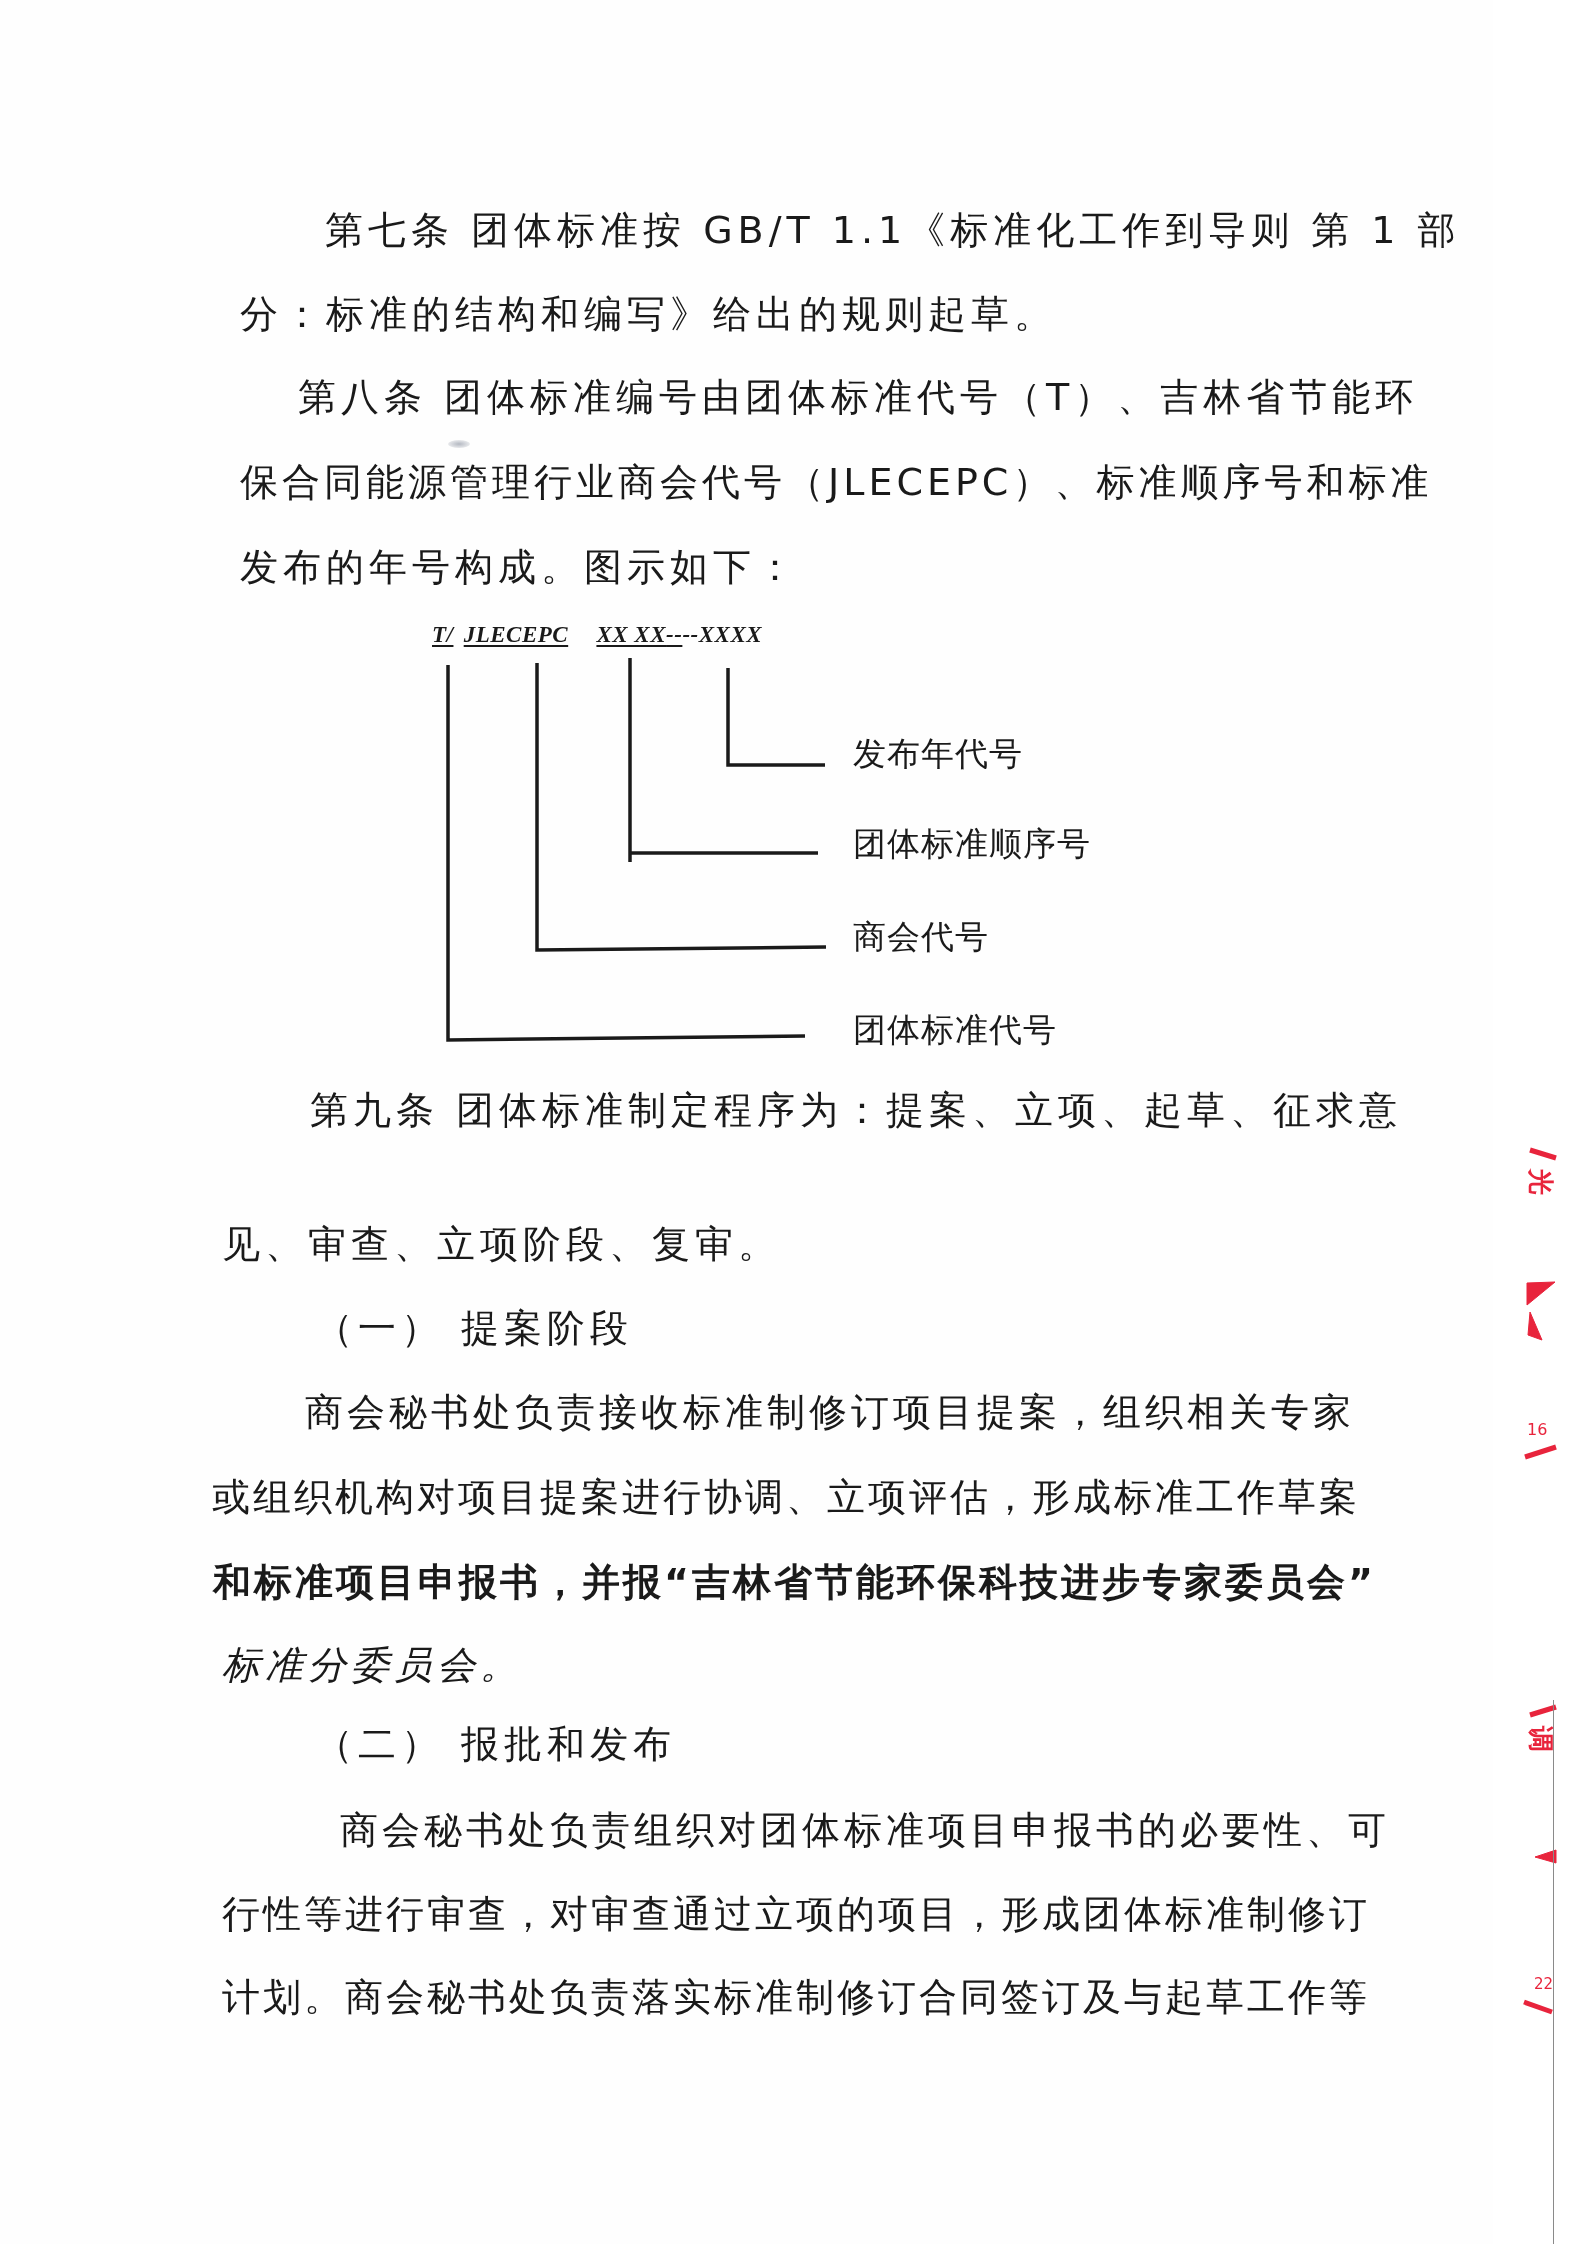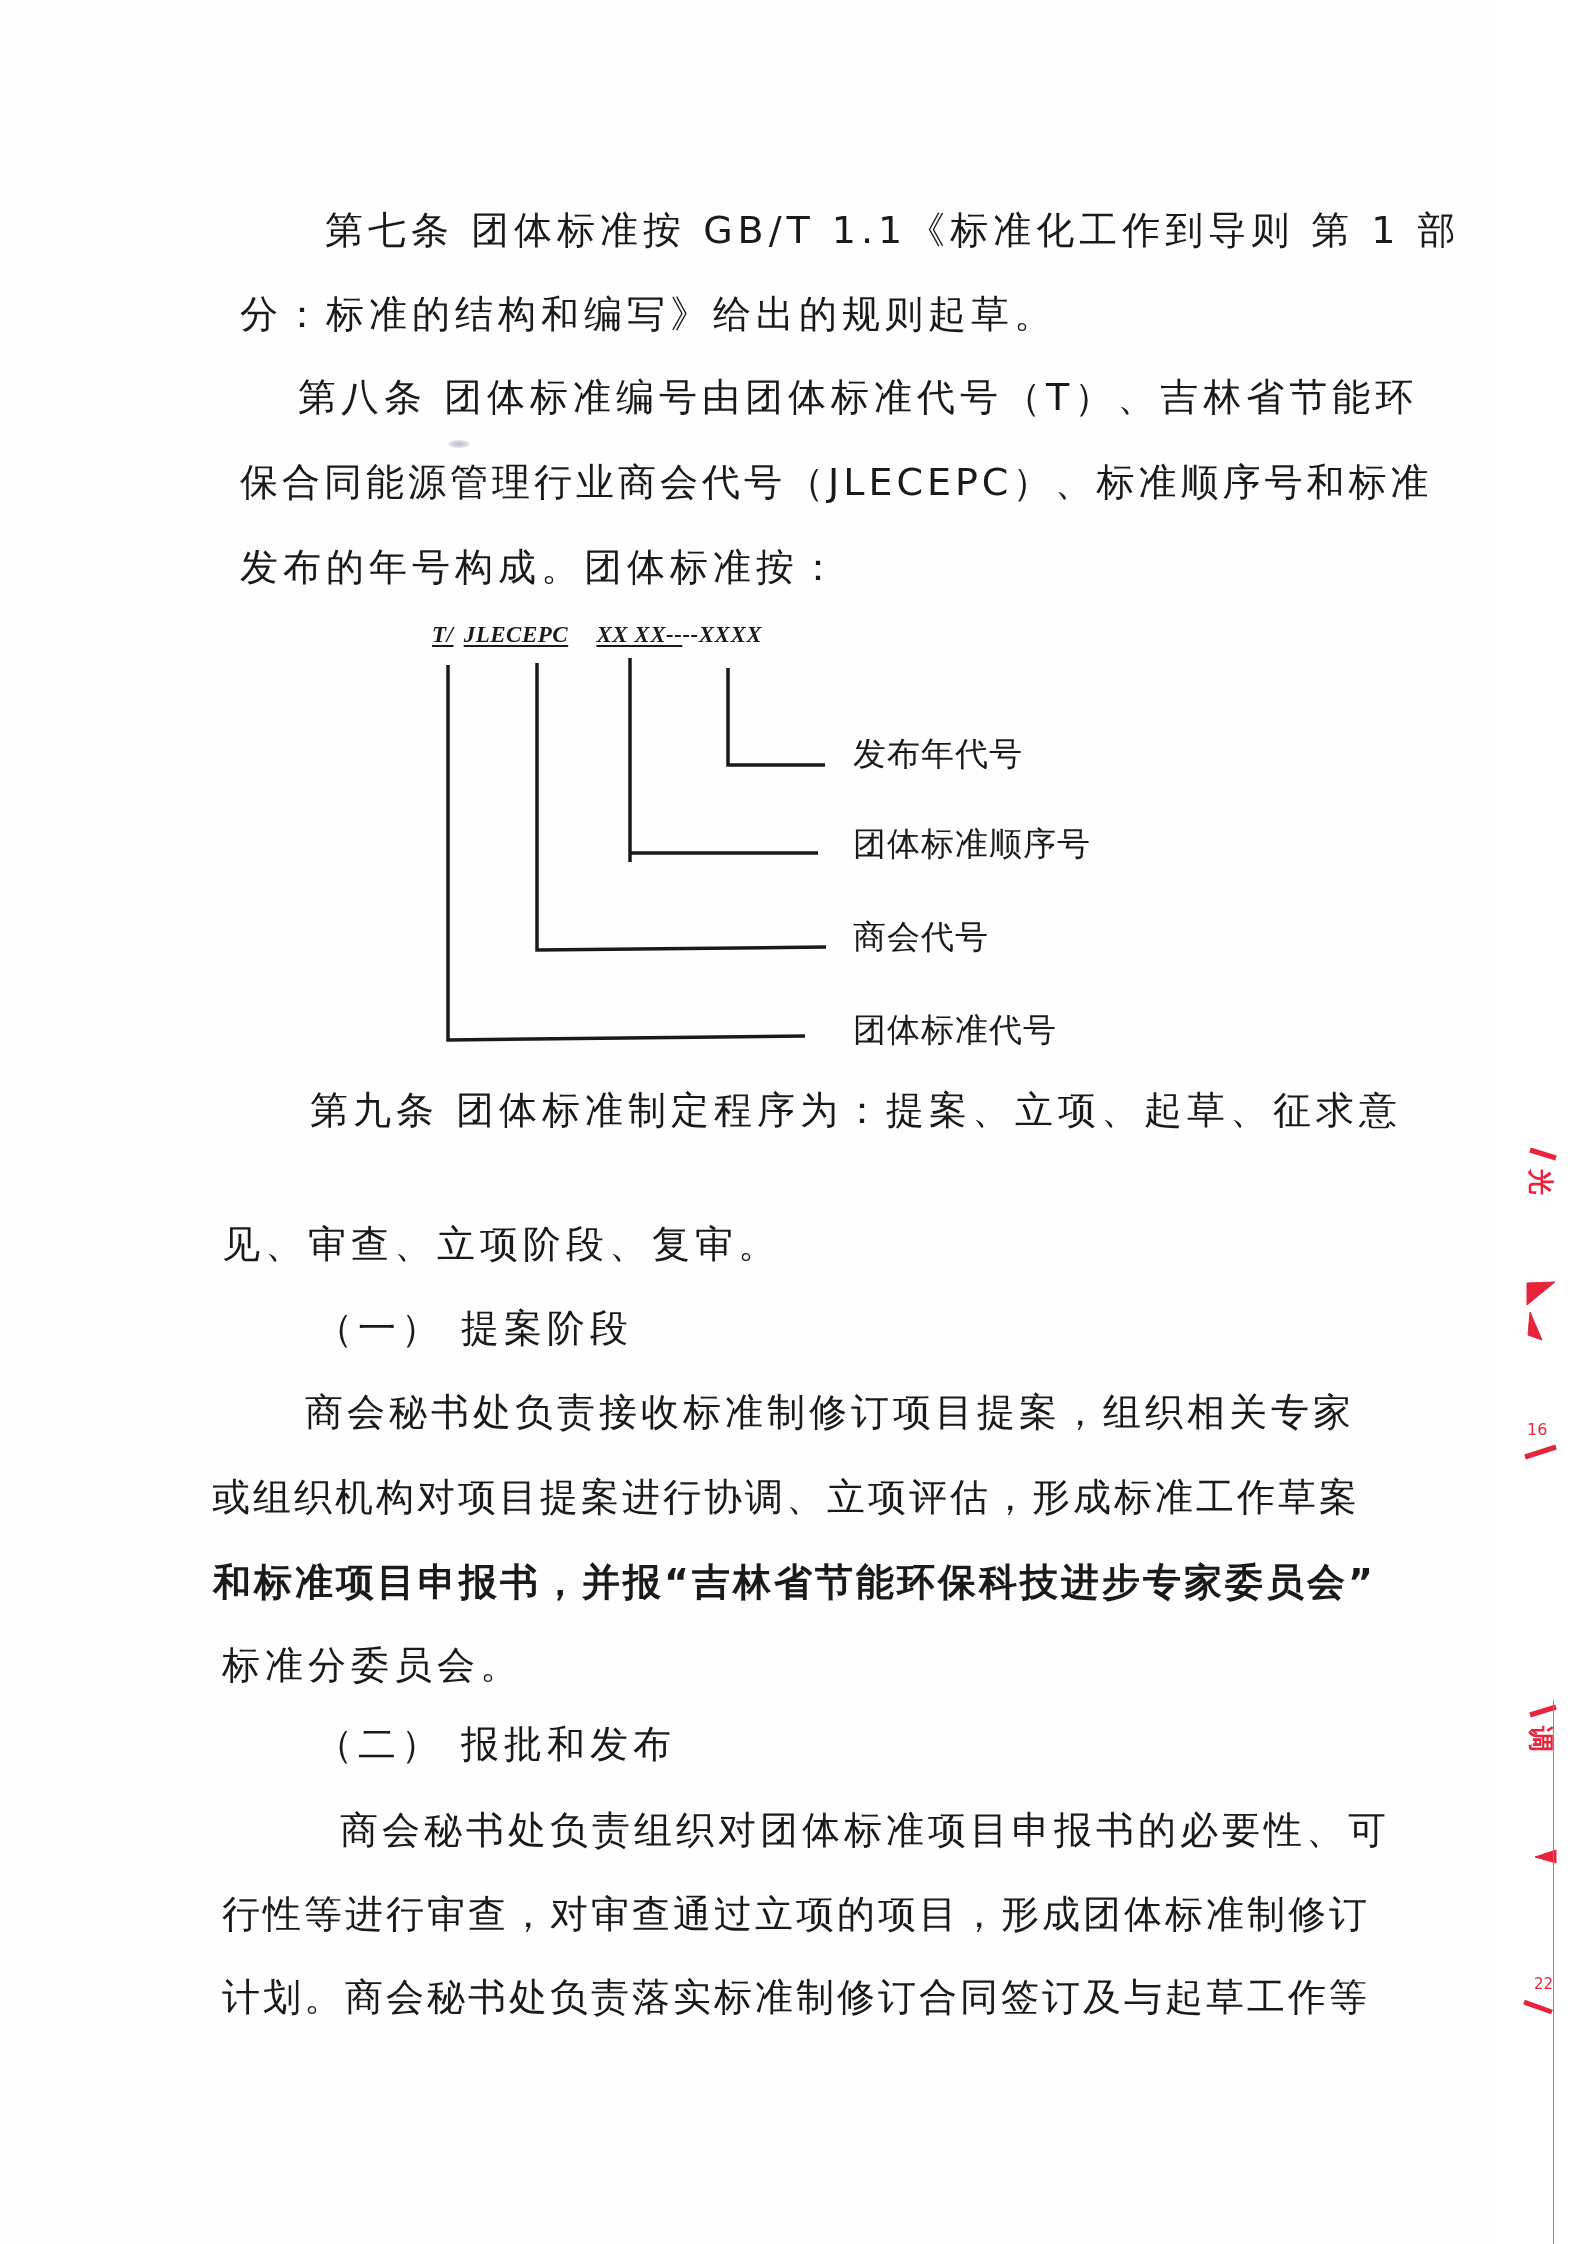--- a/index.html
+++ b/index.html
@@ -22,21 +22,21 @@
 <body>
 
 <div class="page">
 
   <div class="line" style="left:325px; top:208px; letter-spacing:5px;">第七条 团体标准按 GB/T 1.1《标准化工作到导则 第 1 部</div>
   <div class="line" style="left:240px; top:292px; letter-spacing:5px;">分：标准的结构和编写》给出的规则起草。</div>
 
   <div class="line" style="left:298px; top:375px; letter-spacing:5px;">第八条 团体标准编号由团体标准代号（T）、吉林省节能环</div>
   <div class="smudge"></div>
   <div class="line" style="left:240px; top:460px; letter-spacing:4px;">保合同能源管理行业商会代号（JLECEPC）、标准顺序号和标准</div>
-  <div class="line" style="left:240px; top:545px; letter-spacing:5px;">发布的年号构成。团体标准按：</div>
+  <div class="line" style="left:240px; top:545px; letter-spacing:5px;">发布的年号构成。图示如下：</div>
 
   <div class="code-head">
     <span class="u">T/</span>
     <span class="u" style="margin-left:4px;">JLECEPC</span>
     <span class="u" style="margin-left:22px;">XX XX</span><span class="u">--</span><span>--</span><span>XXXX</span>
   </div>
 
   <svg class="diagram-svg" width="1587" height="1100">
     <g stroke="#1a1a1a" stroke-width="3.5" fill="none">
 
@@ -56,21 +56,21 @@
   <div class="diag-label" style="left:853px; top:915px;">商会代号</div>
   <div class="diag-label" style="left:853px; top:1008px;">团体标准代号</div>
 
   <div class="line" style="left:310px; top:1088px; letter-spacing:5px;">第九条 团体标准制定程序为：提案、立项、起草、征求意</div>
   <div class="line" style="left:222px; top:1222px; letter-spacing:5px;">见、审查、立项阶段、复审。</div>
 
   <div class="line" style="left:315px; top:1306px; letter-spacing:5px;">（一） 提案阶段</div>
   <div class="line" style="left:305px; top:1390px; letter-spacing:4px;">商会秘书处负责接收标准制修订项目提案，组织相关专家</div>
   <div class="line" style="left:212px; top:1475px; letter-spacing:3px;">或组织机构对项目提案进行协调、立项评估，形成标准工作草案</div>
   <div class="line" style="left:213px; top:1560px; letter-spacing:3px;font-weight:bold;">和标准项目申报书，并报“吉林省节能环保科技进步专家委员会”</div>
-  <div class="line" style="left:222px; top:1643px; letter-spacing:5px;">标准分委员会。</div>
+  <div class="line" style="left:222px; top:1643px; letter-spacing:5px;font-style:italic;">标准分委员会。</div>
 
   <div class="line" style="left:315px; top:1722px; letter-spacing:5px;">（二） 报批和发布</div>
   <div class="line" style="left:340px; top:1808px; letter-spacing:4px;">商会秘书处负责组织对团体标准项目申报书的必要性、可</div>
   <div class="line" style="left:222px; top:1892px; letter-spacing:3px;">行性等进行审查，对审查通过立项的项目，形成团体标准制修订</div>
   <div class="line" style="left:222px; top:1975px; letter-spacing:3px;">计划。商会秘书处负责落实标准制修订合同签订及与起草工作等</div>
 
   <svg class="diagram-svg" width="1587" height="2244">
     <g fill="#e8243c" stroke="#e8243c">
       <line x1="1530" y1="1150" x2="1556" y2="1158" stroke-width="5"></line>
       <polygon points="1527,1283 1555,1282 1527,1305"></polygon>

